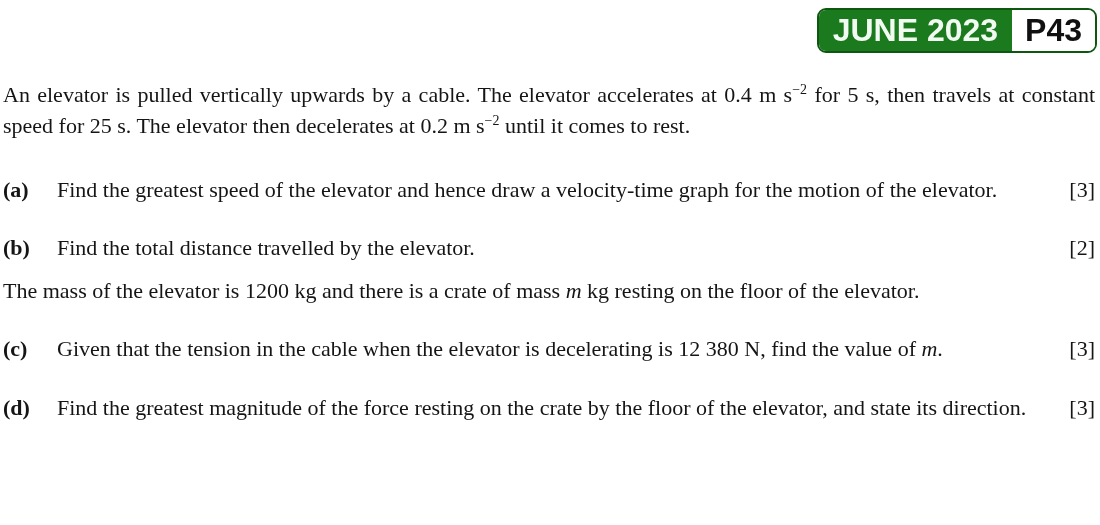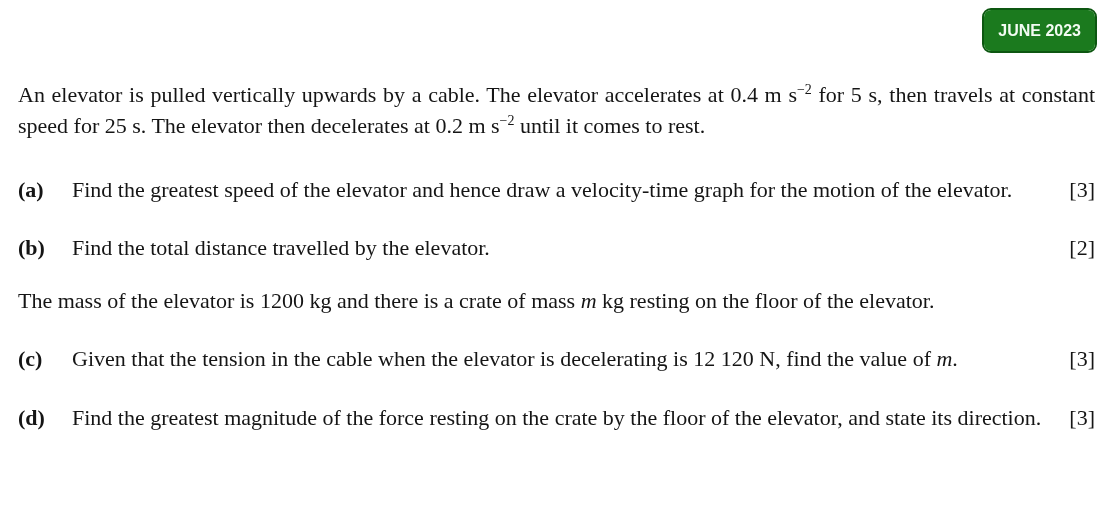--- a/index.html
+++ b/index.html
@@ -7,50 +7,50 @@
   .page {
     position: relative;
     width: 1100px;
     height: 525px;
     background: #ffffff;
     overflow: hidden;
     font-family: "Liberation Serif", "DejaVu Serif", serif;
     color: #151515;
   }
   .content {
-    padding: 0 5px 0 18px;
+    padding: 0 5px 0 3px;
   }
   
   .badge {
     position: absolute;
     top: 8px;
     right: 3px;
     display: flex;
     align-items: stretch;
     border: 2px solid #0d5711;
     border-radius: 9px;
     overflow: hidden;
     font-family: "Liberation Sans", "DejaVu Sans", sans-serif;
     font-weight: bold;
-    font-size: 16px;
+    font-size: 32px;
     line-height: 29px;
   }
   .badge-seg { padding: 6px 14px; white-space: nowrap; }
   .badge-seg.green { background: #1b7a1e; color: #f2fbf2; }
   .badge-seg.white { background: #ffffff; color: #101010; padding: 6px 13px; }
   .badge-seg.q { padding: 6px 24px; }
   
   .para {
     font-size: 22px;
     line-height: 31px;
     text-align: justify;
     margin: 0;
   }
   .intro { margin-top: 79px; }
-  .note  { margin-top: 22px; text-align: left; }
+  .note  { margin-top: 12px; text-align: left; }
   .item {
     position: relative;
     padding-left: 54px;
     margin-top: 31px;
     font-size: 22px;
     line-height: 31px;
   }
   .item-a { margin-top: 33px; }
   .item-b { margin-top: 27px; }
   .item-c { margin-top: 27px; }
@@ -79,20 +79,21 @@
   }
   .mvar { font-style: italic; }
 </style>
 </head>
 <body>
 
 <div class="page">
 
   <div class="badge">
     <span class="badge-seg green">JUNE 2023</span>
+    <span class="badge-seg white">P43</span>
   </div>
 
   <div class="content">
 
     <p class="para intro"><span>An elevator is pulled vertically upwards by a cable. The elevator accelerates at 0.4 m s</span><span class="sup">−2</span><span> for 5 s, then travels at constant speed for 25 s. The elevator then decelerates at 0.2 m s</span><span class="sup">−2</span><span> until it comes to rest.</span></p>
 
     <div class="item item-a">
       <span class="plabel">(a)</span>
       <span class="ptext">Find the greatest speed of the elevator and hence draw a velocity-time graph for the motion of the elevator.</span>
       <span class="marks">[3]</span>
@@ -101,21 +102,21 @@
     <div class="item item-b">
       <span class="plabel">(b)</span>
       <span class="ptext ptext-single">Find the total distance travelled by the elevator.</span>
       <span class="marks">[2]</span>
     </div>
 
     <p class="para note"><span>The mass of the elevator is 1200 kg and there is a crate of mass </span><span class="mvar">m</span><span> kg resting on the floor of the elevator.</span></p>
 
     <div class="item item-c">
       <span class="plabel">(c)</span>
-      <span class="ptext"><span>Given that the tension in the cable when the elevator is decelerating is 12 120 N, find the value of </span><span class="mvar">m</span><span>.</span></span>
+      <span class="ptext"><span>Given that the tension in the cable when the elevator is decelerating is 12 380 N, find the value of </span><span class="mvar">m</span><span>.</span></span>
       <span class="marks">[3]</span>
     </div>
 
     <div class="item item-d">
       <span class="plabel">(d)</span>
       <span class="ptext">Find the greatest magnitude of the force resting on the crate by the floor of the elevator, and state its direction.</span>
       <span class="marks">[3]</span>
     </div>
 
   </div>

